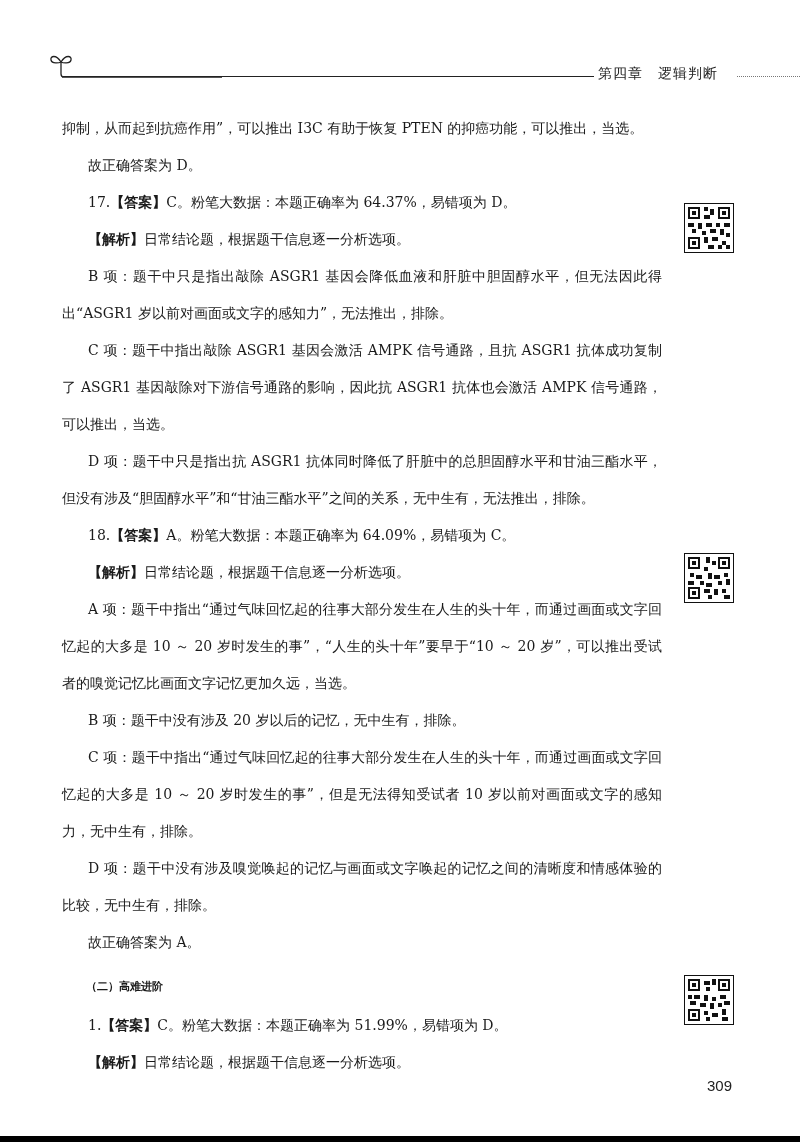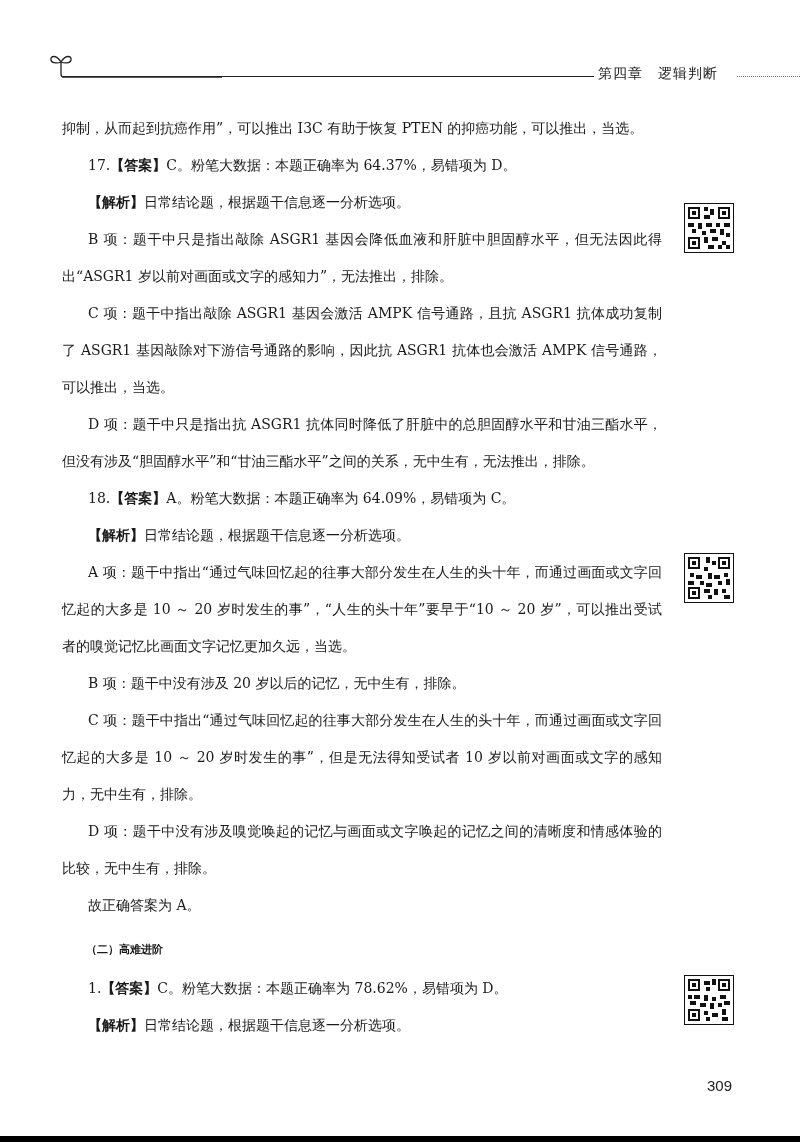--- a/index.html
+++ b/index.html
@@ -33,38 +33,39 @@
     <path d="M13 12 L 13 24 Q 13 27 16 27 L 26 27" fill="none" stroke="#222" stroke-width="1.3"></path>
   </svg>
   <div class="hline"></div>
   <div class="hline2"></div>
   <div class="htitle">第四章　逻辑判断</div>
   <div class="hdash"></div>
 </div>
 
 <div class="body">
   <p class="p">抑制，从而起到抗癌作用”，可以推出 I3C 有助于恢复 PTEN 的抑癌功能，可以推出，当选。</p>
+  <p class="p ind">故正确答案为 D。</p>
 
   <p class="p ind"><span>17.</span><span class="b">【答案】</span><span>C。粉笔大数据：本题正确率为 64.37%，易错项为 D。</span></p>
   <p class="p ind"><span class="b">【解析】</span><span>日常结论题，根据题干信息逐一分析选项。</span></p>
   <p class="p ind">B 项：题干中只是指出敲除 ASGR1 基因会降低血液和肝脏中胆固醇水平，但无法因此得出“ASGR1 岁以前对画面或文字的感知力”，无法推出，排除。</p>
   <p class="p ind">C 项：题干中指出敲除 ASGR1 基因会激活 AMPK 信号通路，且抗 ASGR1 抗体成功复制了 ASGR1 基因敲除对下游信号通路的影响，因此抗 ASGR1 抗体也会激活 AMPK 信号通路，可以推出，当选。</p>
   <p class="p ind">D 项：题干中只是指出抗 ASGR1 抗体同时降低了肝脏中的总胆固醇水平和甘油三酯水平，但没有涉及“胆固醇水平”和“甘油三酯水平”之间的关系，无中生有，无法推出，排除。</p>
 
   <p class="p ind"><span>18.</span><span class="b">【答案】</span><span>A。粉笔大数据：本题正确率为 64.09%，易错项为 C。</span></p>
   <p class="p ind"><span class="b">【解析】</span><span>日常结论题，根据题干信息逐一分析选项。</span></p>
   <p class="p ind">A 项：题干中指出“通过气味回忆起的往事大部分发生在人生的头十年，而通过画面或文字回忆起的大多是 10 ～ 20 岁时发生的事”，“人生的头十年”要早于“10 ～ 20 岁”，可以推出受试者的嗅觉记忆比画面文字记忆更加久远，当选。</p>
   <p class="p ind">B 项：题干中没有涉及 20 岁以后的记忆，无中生有，排除。</p>
   <p class="p ind">C 项：题干中指出“通过气味回忆起的往事大部分发生在人生的头十年，而通过画面或文字回忆起的大多是 10 ～ 20 岁时发生的事”，但是无法得知受试者 10 岁以前对画面或文字的感知力，无中生有，排除。</p>
   <p class="p ind">D 项：题干中没有涉及嗅觉唤起的记忆与画面或文字唤起的记忆之间的清晰度和情感体验的比较，无中生有，排除。</p>
   <p class="p ind">故正确答案为 A。</p>
 
   <h3 class="sec">（二）高难进阶</h3>
 
-  <p class="p ind"><span>1.</span><span class="b">【答案】</span><span>C。粉笔大数据：本题正确率为 78.62%，易错项为 D。</span></p>
+  <p class="p ind"><span>1.</span><span class="b">【答案】</span><span>C。粉笔大数据：本题正确率为 51.99%，易错项为 D。</span></p>
   <p class="p ind"><span class="b">【解析】</span><span>日常结论题，根据题干信息逐一分析选项。</span></p>
 </div>
 
 <svg class="qr" style="left:684px; top:203px;" viewBox="0 0 25 25">
   <rect x="0" y="0" width="25" height="25" fill="#fff" stroke="#111" stroke-width="1"></rect>
   <g fill="#111">
     <rect x="2" y="2" width="6" height="6"></rect>
       <rect x="3" y="3" width="4" height="4" fill="#fff"></rect>
       <rect x="4" y="4" width="2" height="2"></rect>
     <rect x="17" y="2" width="6" height="6"></rect>

